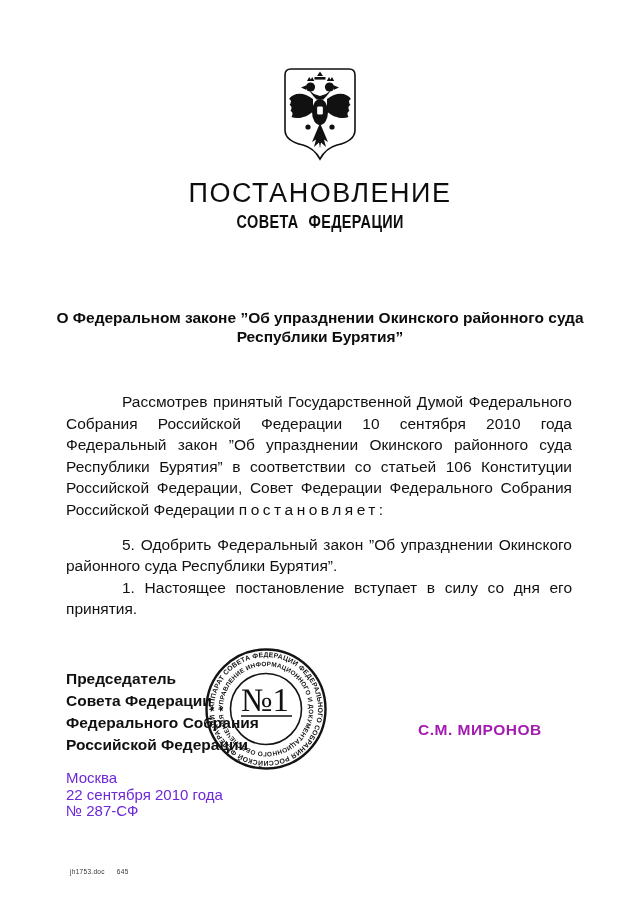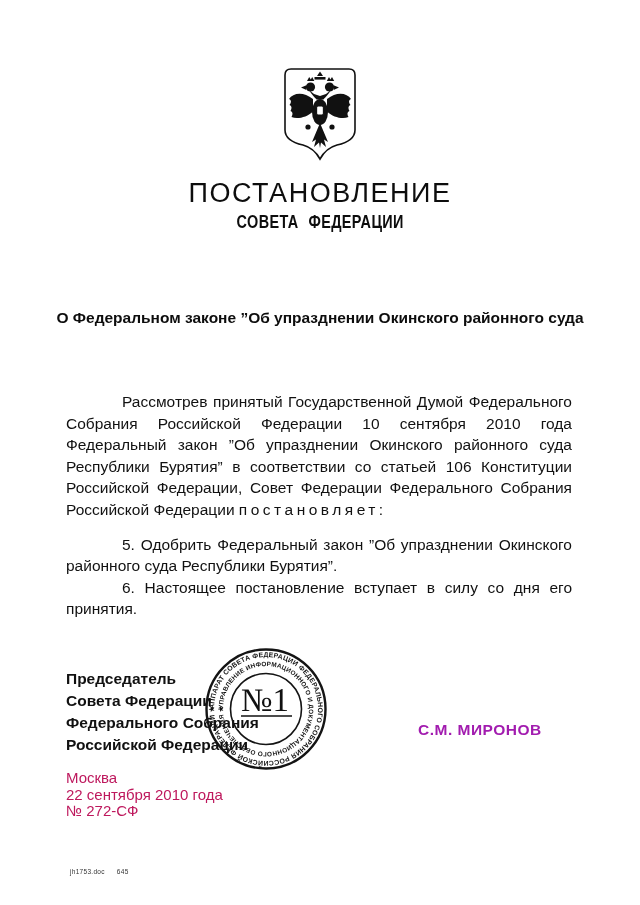--- a/index.html
+++ b/index.html
@@ -67,21 +67,21 @@
     letter-spacing: 0.5px;
     color: #a21caf;
     z-index: 1;
   }
 
   .stamp { left: 203px; top: 646px; width: 126px; height: 126px; z-index: 2; }
 
   .place-block {
     left: 66px; top: 770px;
     font-size: 15px; line-height: 16.5px;
-    color: #be185d;
+    color: #6d28d9;
   }
 
   .scan-footer {
     left: 70px; top: 868px;
     font-size: 6.5px; color: #333;
     letter-spacing: 0.3px;
   }
   .scan-footer span { margin-right: 12px; }
 </style>
 </head>
@@ -111,26 +111,27 @@
     </g>
   </svg>
 
   <div class="abs title">ПОСТАНОВЛЕНИЕ</div>
   <div class="abs subtitle subtitle-1">
     <span class="cond">СОВЕТА ФЕДЕРАЦИИ</span>
   </div>
 
   <div class="abs subject">
     <div>О Федеральном законе ”Об упразднении Окинского районного суда</div>
+    <div>Республики Бурятия”</div>
   </div>
 
   <div class="abs body-text">
     <p><span>Рассмотрев принятый Государственной Думой Федерального Собрания Российской Федерации 10 сентября 2010 года Федеральный закон ”Об упразднении Окинского районного суда Республики Бурятия” в соответствии со статьей 106 Конституции Российской Федерации, Совет Федерации Федерального Собрания Российской Федерации </span><span class="spaced">постановляет:</span></p>
     <p class="gap-before">5. Одобрить Федеральный закон ”Об упразднении Окинского районного суда Республики Бурятия”.</p>
-    <p>6. Настоящее постановление вступает в силу со дня его принятия.</p>
+    <p>1. Настоящее постановление вступает в силу со дня его принятия.</p>
   </div>
 
   <div class="abs sig-title">
     <div>Председатель</div>
     <div>Совета Федерации</div>
     <div>Федерального Собрания</div>
     <div>Российской Федерации</div>
   </div>
   <div class="abs sig-name">С.М. МИРОНОВ</div>
 
@@ -147,20 +148,20 @@
     <text font-family="Liberation Sans, sans-serif" font-size="6.4" font-weight="bold" fill="#141414" letter-spacing="0.2">
       <textPath href="#ringInner" startOffset="0">УПРАВЛЕНИЕ ИНФОРМАЦИОННОГО И ДОКУМЕНТАЦИОННОГО ОБЕСПЕЧЕНИЯ ★</textPath>
     </text>
     <text x="-1" y="2" text-anchor="middle" font-family="Liberation Serif, serif" font-size="33" fill="#111">№1</text>
     <line x1="-25" y1="7" x2="26" y2="7" stroke="#111" stroke-width="1.6"></line>
   </svg>
 
   <div class="abs place-block">
     <div>Москва</div>
     <div>22 сентября 2010 года</div>
-    <div>№ 272-СФ</div>
+    <div>№ 287-СФ</div>
   </div>
 
   <div class="abs scan-footer">
     <span>jh1753.doc</span><span>645</span>
   </div>
 
 </div>
 
 </body></html>

